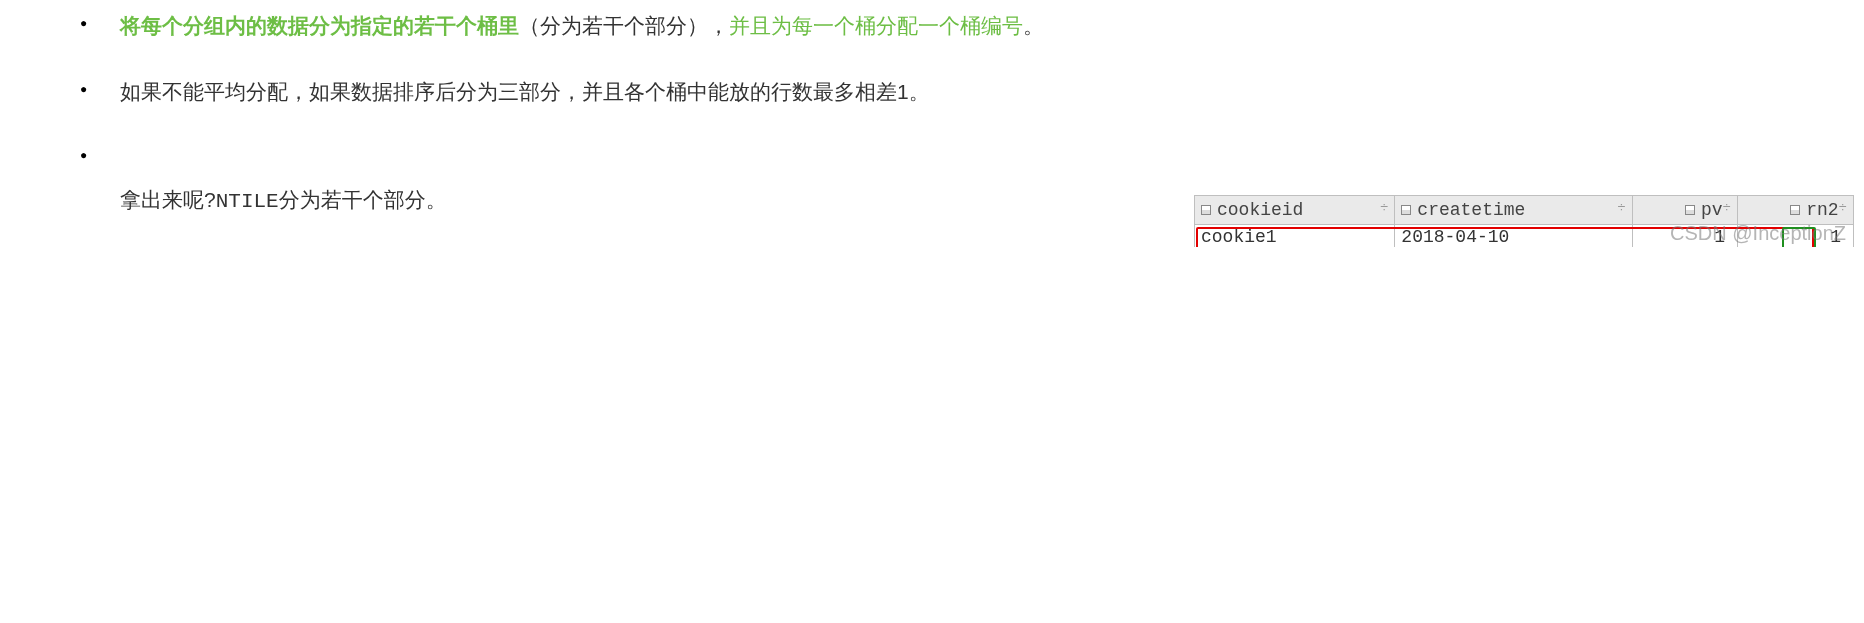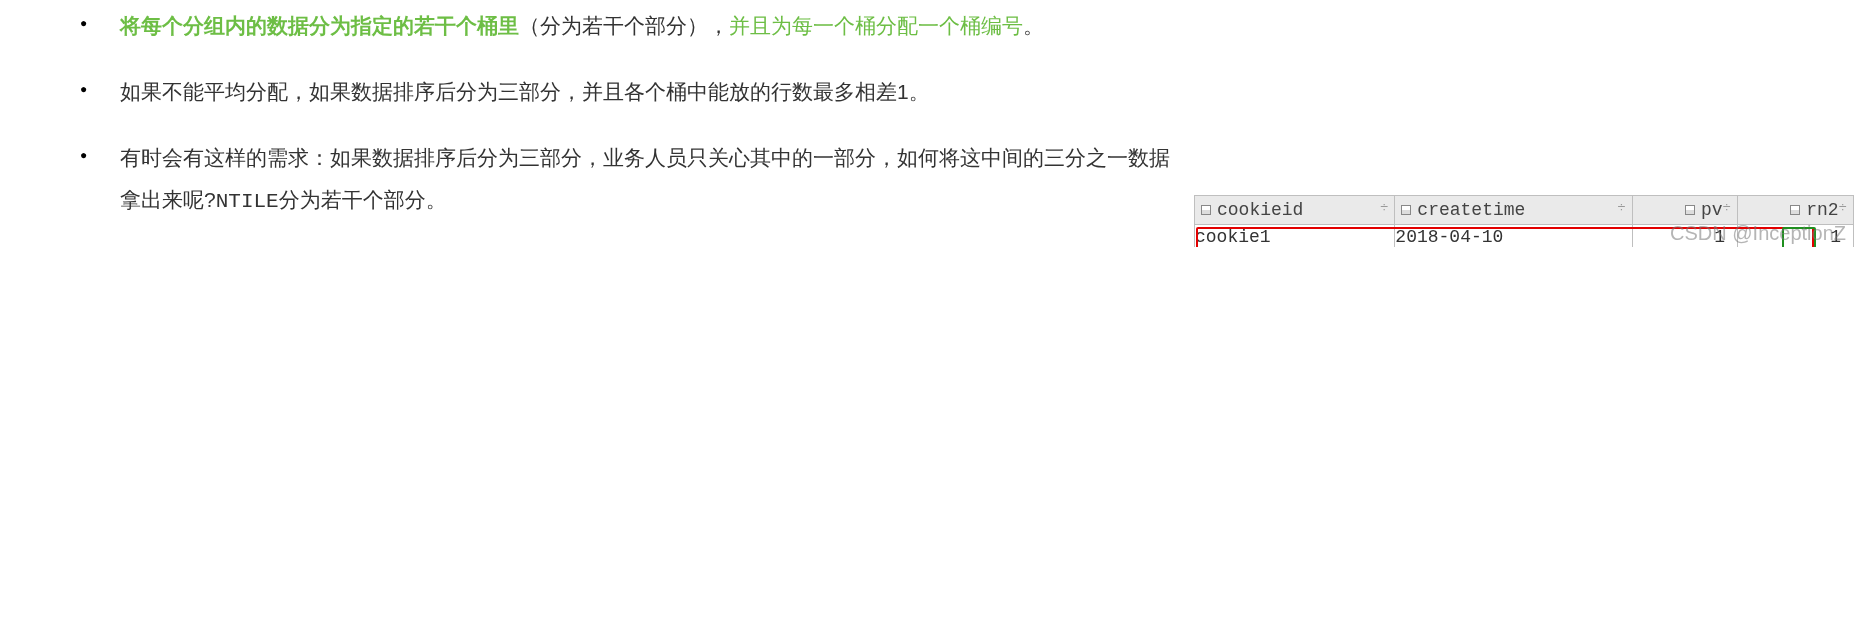--- a/index.html
+++ b/index.html
@@ -86,21 +86,21 @@
       vertical-align: middle;
     }
     .tbl th .sorter {
       float: right;
       color: #999;
       font-size: 14px;
     }
     .tbl td {
       border-left: 1px solid #bfbfbf;
       border-right: 1px solid #bfbfbf;
-      padding: 2px 0;
+      padding: 2px 6px;
       font-variant-ligatures: none;
       white-space: nowrap;
     }
     .tbl td.numcol { text-align: right; padding-right: 12px; }
     .red-group-box {
       position: absolute;
       border: 2px solid #e30000;
       pointer-events: none;
       border-radius: 2px;
     }
@@ -143,21 +143,21 @@
 
 <div class="content-area">
   <ul class="bullets">
     <li>
       <span class="green-bold">将每个分组内的数据分为指定的若干个桶里</span><span>（分为若干个部分），</span><span class="green">并且为每一个桶分配一个桶编号</span><span>。</span>
     </li>
     <li>
       <span>如果不能平均分配，如果数据排序后分为三部分，并且各个桶中能放的行数最多相差1。</span>
     </li>
     <li>
-      <span>有时会有这样的需求：如果数据排序后分为三部分，业务人员只关心其中的一部分，如何将这中间的三分之一数据</span><br>
+      <br>
       <span>拿出来呢?</span><span class="mono">NTILE</span><span>分为若干个部分。</span>
     </li>
   </ul>
 </div>
 
 <div class="sql-box">
   <div class="sql-comment">--把每个分组内的数据分为3桶</div>
   <div><span class="sql-kw">SELECT</span></div>
   <div>&nbsp;&nbsp;&nbsp;&nbsp;<span class="sql-ident">cookieid</span><span class="sql-plain">,</span></div>
   <div>&nbsp;&nbsp;&nbsp;&nbsp;<span class="sql-ident">createtime</span><span class="sql-plain">,</span></div>

